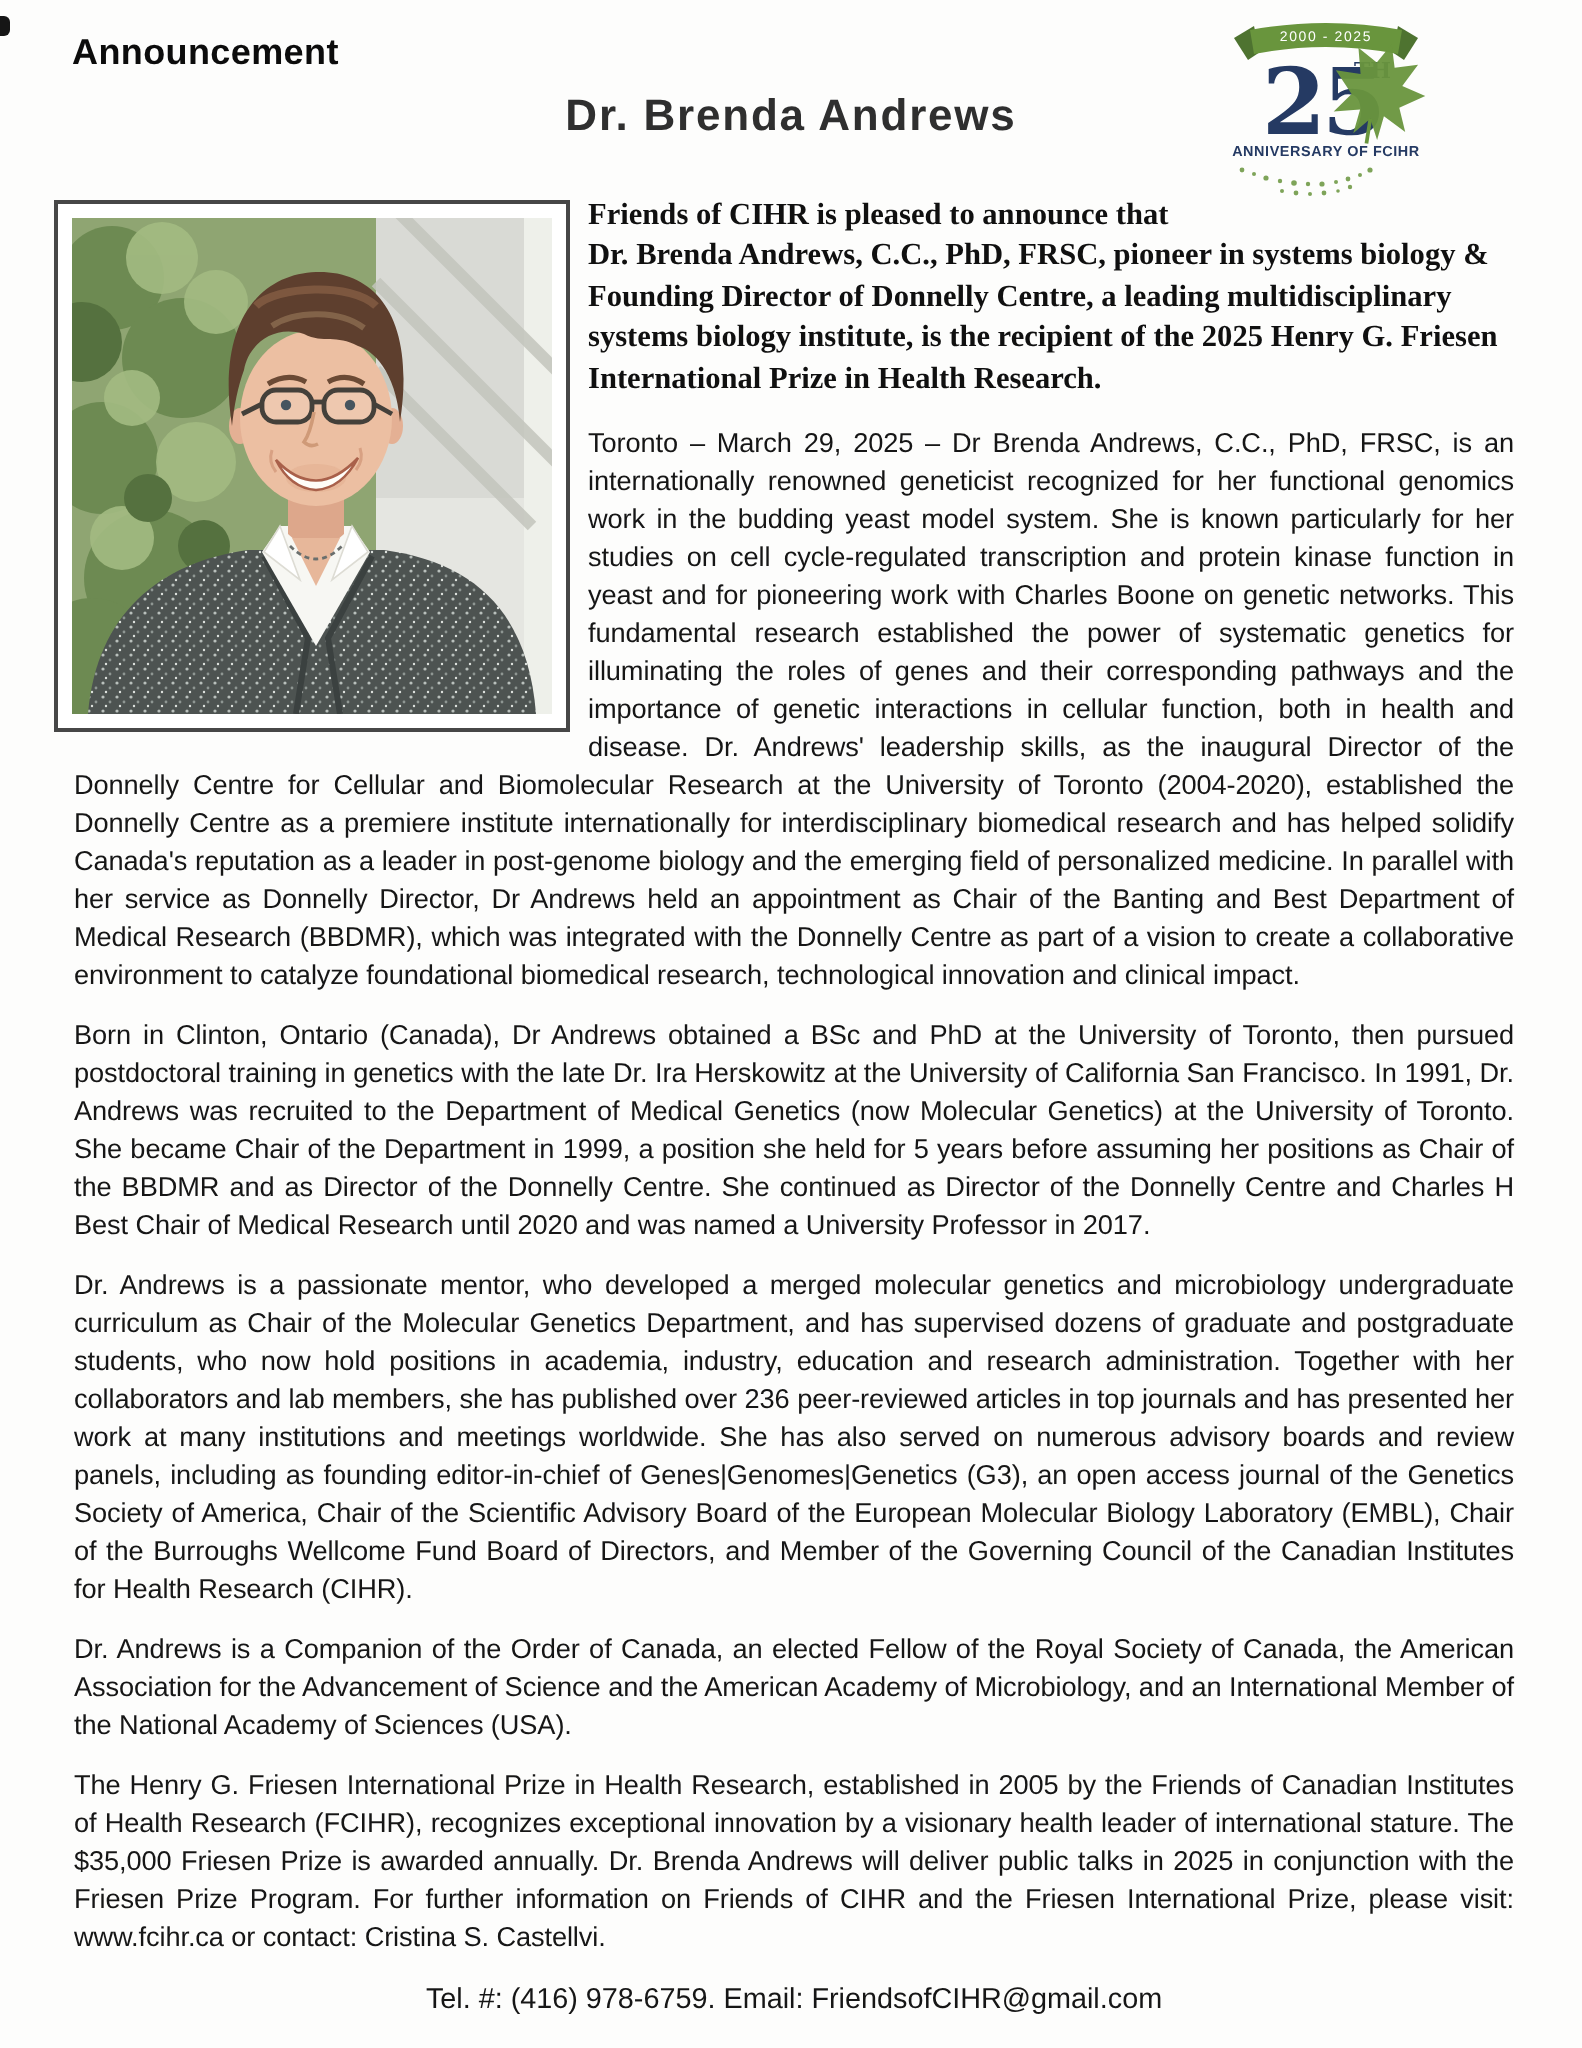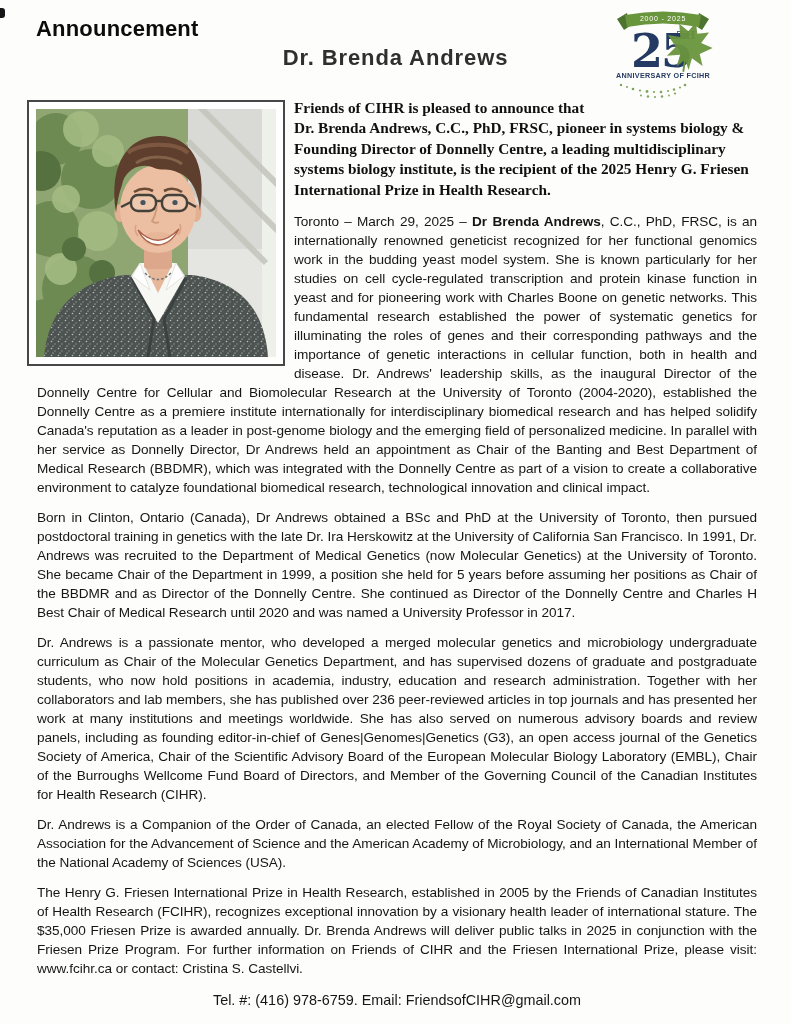--- a/index.html
+++ b/index.html
@@ -11,21 +11,21 @@
     position:relative;
     overflow:hidden;
   }
   .scan-artifact{
     position:absolute;left:0;top:8px;width:5px;height:10px;
     background:#161616;border-radius:0 3px 3px 0;
   }
   .header{position:relative;height:94px;}
   .announce{
     position:absolute;left:36px;top:16px;
-    font-size:22px;font-weight:bold;letter-spacing:.2px;color:#0c0c0c;text-align:right;
+    font-size:18px;font-weight:bold;letter-spacing:.2px;color:#0c0c0c;text-align:right;
   }
   .doc-title{
     position:absolute;left:0;right:0;top:45px;text-align:center;
     font-size:22px;font-weight:bold;letter-spacing:.9px;color:#2f2f2f;
   }
   .logo{position:absolute;top:5px;right:76px;width:104px;height:94px;}
   .logo svg{display:block;width:104px;height:94px;}
 
   .content{padding:0 34px 0 37px;}
   .photo-frame{
@@ -35,21 +35,21 @@
   .photo-frame svg{display:block;width:240px;height:248px;}
 
   .intro{
     font-size:15.3px;font-weight:bold;line-height:20.4px;
     margin:4px 0 12px;color:#101010;font-family:Liberation Serif, serif;
   }
   .body-p{
     font-size:13.6px;line-height:19px;text-align:justify;
     margin:0 0 11px;color:#161616;letter-spacing:-0.05px;
   }
-  .body-p b{font-weight:bold;}
+  .body-p b{font-weight:normal;}
   .contact{
     clear:both;text-align:center;font-size:14.4px;
     margin:14px 0 0;color:#161616;
   }
 </style>
 </head>
 <body>
 
 <div class="page">
 

